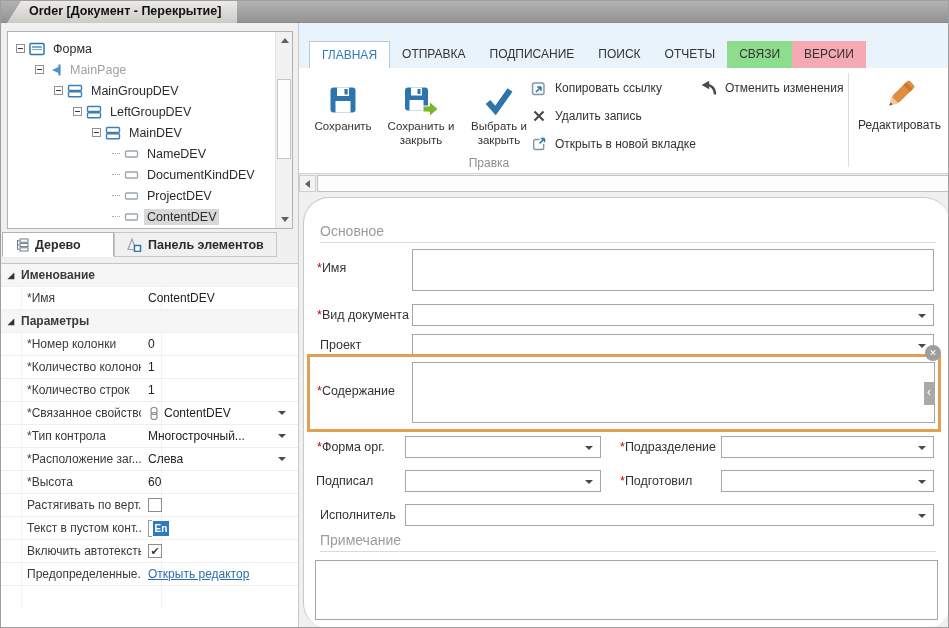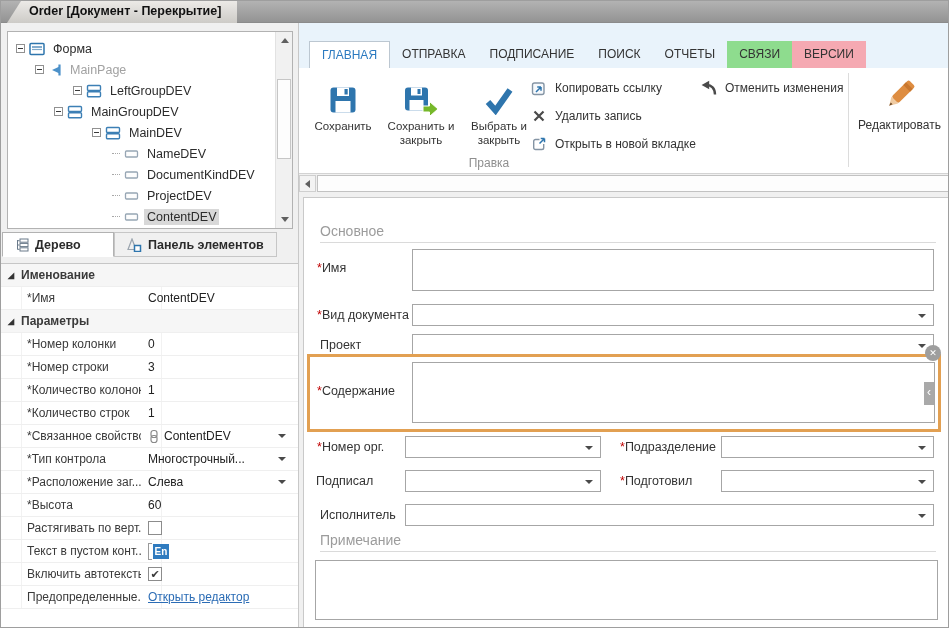--- a/index.html
+++ b/index.html
@@ -83,21 +83,21 @@
   .editbtn { position:absolute; left:554px; top:4px; width:93px; height:92px; text-align:center; font-size:12px; color:#333; cursor:pointer; }
   .editbtn .ic { height:46px; display:flex; align-items:center; justify-content:center; }
 
   .hscroll { position:absolute; left:298px; top:174px; width:651px; height:17px; background:#EFEFEF; }
   .hscroll .btn { position:absolute; left:0; top:0; width:17px; height:17px; background:#F3F3F3; border:1px solid #CFCFCF;
                   display:flex; align-items:center; justify-content:center; }
   .hscroll .thumb { position:absolute; left:18px; right:1px; top:0; height:17px; background:#FDFDFD; border:1px solid #C2C2C2; }
 
   
   .form-panel { position:absolute; left:302px; top:196px; width:647px; height:432px; background:#FFF;
-                border-top:1px solid #C9C9C9; border-left:1px solid #C9C9C9; }
+                border-top:1px solid #C9C9C9; border-left:1px solid #C9C9C9;border-radius:26px; }
   .sect-title { position:absolute; font-size:14px; color:#9C9C9C; }
   .sect-line { position:absolute; height:1px; background:#DADADA; }
   .flabel { position:absolute; font-size:12.5px; color:#333; white-space:nowrap; }
   .req { color:#C00000; }
   .tbox { position:absolute; background:#FFF; border:1px solid #A6A6A6; }
   .combo { position:absolute; background:#FFF; border:1px solid #A6A6A6; height:22px; cursor:pointer; }
   .combo .arr { position:absolute; right:7px; top:9px; width:0; height:0;
                 border-left:4px solid transparent; border-right:4px solid transparent; border-top:4px solid #4A4A4A; }
   .hl-box { position:absolute; left:3px; top:156px; width:634px; height:78px; border:3px solid #E2A052; }
   .close-badge { position:absolute; left:621px; top:147px; width:16px; height:16px; border-radius:50%;
@@ -132,39 +132,39 @@
       <div class="trow lv1 muted">
         <span class="expander"></span>
         <span class="ticon">
           <svg width="14" height="14" viewBox="0 0 14 14">
               <path d="M11.5 1.5 v11" stroke="#4C91C9" stroke-width="2.2"></path>
               <polygon points="11.5,3.5 4,7 11.5,10.5" fill="#4C91C9"></polygon>
             </svg>
         </span>
         <span class="lbl">MainPage</span>
       </div>
-      <div class="trow lv3">
+      <div class="trow lv2">
         <span class="expander"></span>
         <span class="ticon">
           <svg width="16" height="14" viewBox="0 0 16 14">
               <rect x="1.5" y="1.5" width="13" height="5" rx="1" fill="#fff" stroke="#3C7FB5" stroke-width="1.4"></rect>
               <rect x="1.5" y="7.8" width="13" height="5" rx="1" fill="#fff" stroke="#3C7FB5" stroke-width="1.4"></rect>
             </svg>
         </span>
-        <span class="lbl">LeftGroupDEV</span>
-      </div>
-      <div class="trow lv2">
+        <span class="lbl">MainGroupDEV</span>
+      </div>
+      <div class="trow lv3">
         <span class="expander"></span>
         <span class="ticon">
           <svg width="16" height="14" viewBox="0 0 16 14">
               <rect x="1.5" y="1.5" width="13" height="5" rx="1" fill="#fff" stroke="#3C7FB5" stroke-width="1.4"></rect>
               <rect x="1.5" y="7.8" width="13" height="5" rx="1" fill="#fff" stroke="#3C7FB5" stroke-width="1.4"></rect>
             </svg>
         </span>
-        <span class="lbl">MainGroupDEV</span>
+        <span class="lbl">LeftGroupDEV</span>
       </div>
       <div class="trow lv4">
         <span class="expander"></span>
         <span class="ticon">
           <svg width="16" height="14" viewBox="0 0 16 14">
               <rect x="1.5" y="1.5" width="13" height="5" rx="1" fill="#fff" stroke="#3C7FB5" stroke-width="1.4"></rect>
               <rect x="1.5" y="7.8" width="13" height="5" rx="1" fill="#fff" stroke="#3C7FB5" stroke-width="1.4"></rect>
             </svg>
         </span>
         <span class="lbl">MainDEV</span>
@@ -255,24 +255,20 @@
     </div>
     <div class="prow pheader">
       <span class="pexp">◢</span>
       <span class="plabel">Параметры</span>
     </div>
     <div class="prow">
       <span class="plabel">*Номер колонки</span>
       <span class="pvalue">0</span>
     </div>
     <div class="prow">
-      <span class="plabel">*Номер строки</span>
-      <span class="pvalue">3</span>
-    </div>
-    <div class="prow">
       <span class="plabel">*Количество колонок</span>
       <span class="pvalue">1</span>
     </div>
     <div class="prow">
       <span class="plabel">*Количество строк</span>
       <span class="pvalue">1</span>
     </div>
     <div class="prow">
       <span class="plabel">*Связанное свойство</span>
       <span class="pvalue">
@@ -464,21 +460,21 @@
 
     <div class="hl-box"></div>
     <div class="flabel" style="left:13px; top:186px">
       <span class="req">*</span><span>Содержание</span>
     </div>
     <div class="tbox" style="left:108px; top:164px; width:523px; height:61px"></div>
     <div class="handle">‹</div>
     <div class="close-badge">✕</div>
 
     <div class="flabel" style="left:13px; top:242px">
-      <span class="req">*</span><span>Номер орг.</span>
+      <span class="req">*</span><span>Форма орг.</span>
     </div>
     <div class="combo" style="left:101px; top:238px; width:196px">
         <span class="arr"></span>
       </div>
     <div class="flabel" style="left:316px; top:242px">
       <span class="req">*</span><span>Подразделение</span>
     </div>
     <div class="combo" style="left:417px; top:238px; width:213px">
         <span class="arr"></span>
       </div>

